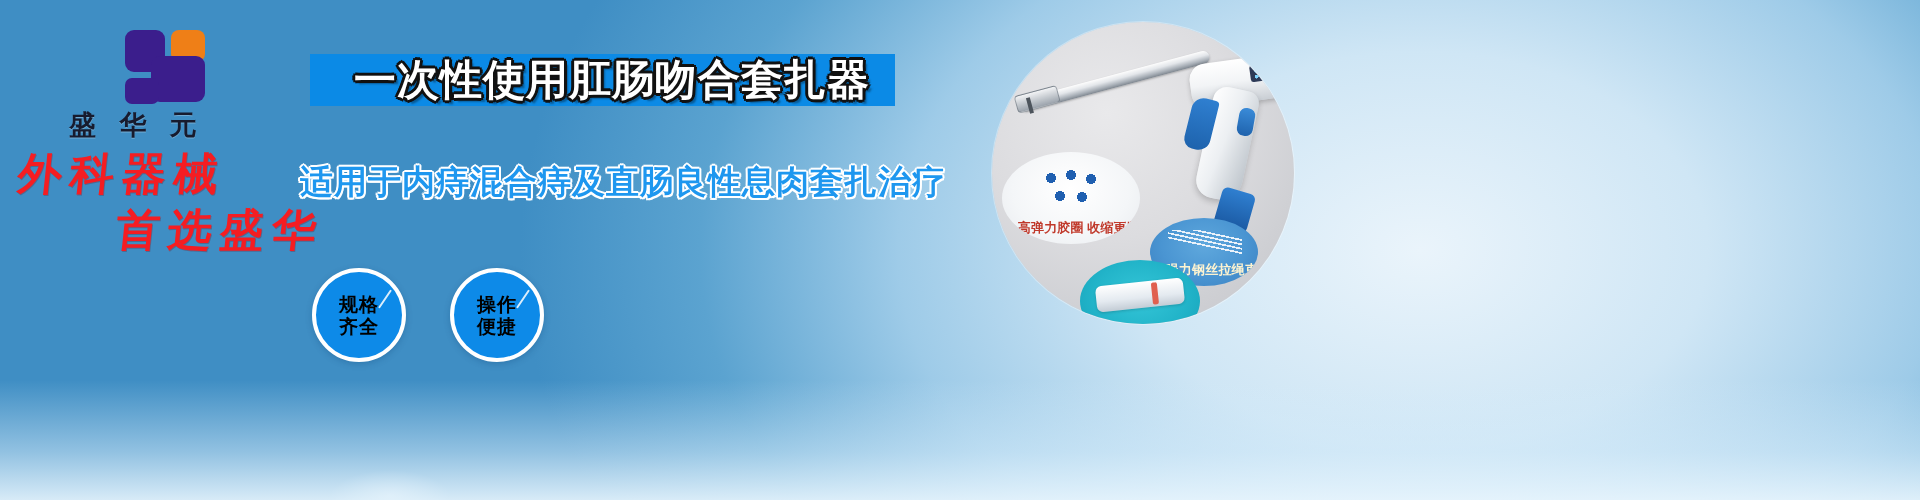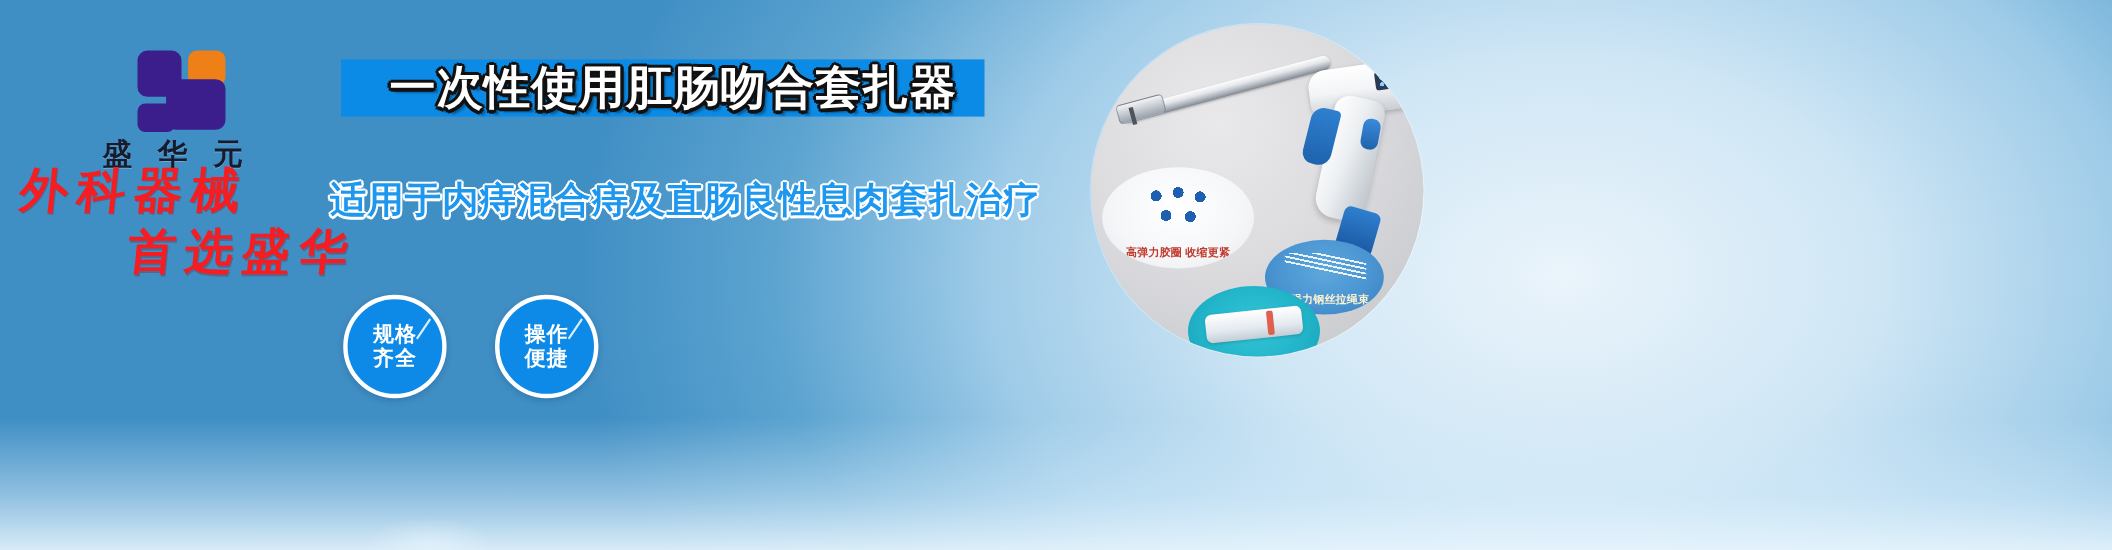--- a/index.html
+++ b/index.html
@@ -20,21 +20,21 @@
   }
   .banner::after{
     content:"";
     position:absolute; left:0; right:0; bottom:0; height:120px;
     background:linear-gradient(180deg, rgba(255,255,255,0) 0%, rgba(214,236,250,.55) 60%, rgba(232,245,253,.9) 100%);
     pointer-events:none;
   }
 
   
   .logo-block{
-    position:absolute; left:62px; top:44px; width:190px; text-align:center;
+    position:absolute; left:62px; top:28px; width:190px; 
   }
   .logo-mark{
     position:relative; width:92px; height:76px; margin:0 auto 6px auto;
   }
   .lm{ position:absolute; border-radius:9px; }
   .lm-a{ left:14px;  top:2px;  width:40px; height:42px; background:#3b1e8c; }
   .lm-b{ left:60px;  top:2px;  width:34px; height:32px; background:#ef7f17; border-radius:8px; }
   .lm-c{ left:40px;  top:28px; width:54px; height:46px; background:#3b1e8c; }
   .lm-d{ left:14px;  top:50px; width:34px; height:26px; background:#3b1e8c; border-radius:7px; }
   .logo-name{
@@ -101,21 +101,21 @@
     box-shadow:0 2px 6px rgba(10,60,110,.25);
   }
   .badge::before{
     content:"";
     position:absolute; right:16px; top:16px;
     width:2px; height:22px; background:rgba(255,255,255,.85);
     transform:rotate(34deg); border-radius:2px;
   }
   .badge-label{
     font-family:"DejaVu Sans","Liberation Sans",sans-serif;
-    font-size:19px; font-weight:700; color:#ffffff;
+    font-size:19px; font-weight:700; color:#000000;
     line-height:1.18; text-align:left; letter-spacing:1px;
   }
   .photo-circle{
     position:absolute; left:992px; top:22px;
     width:302px; height:302px; border-radius:50%;
     background:radial-gradient(circle at 38% 30%, #e9e9eb 0%, #dcdcdf 45%, #cfd0d4 72%, #c3c4c9 100%);
     overflow:hidden;
     box-shadow:0 0 0 1px rgba(255,255,255,.35);
   }
   .ph-el { position:absolute; }
@@ -191,23 +191,23 @@
   .rings-dots{
     position:absolute; left:38px; top:18px; width:62px; height:40px;
     background:
       radial-gradient(circle 5px at 11px 8px, #1f5fb0 99%, transparent 100%),
       radial-gradient(circle 5px at 31px 5px, #1f5fb0 99%, transparent 100%),
       radial-gradient(circle 5px at 51px 9px, #1f5fb0 99%, transparent 100%),
       radial-gradient(circle 5px at 20px 26px, #1f5fb0 99%, transparent 100%),
       radial-gradient(circle 5px at 42px 27px, #1f5fb0 99%, transparent 100%);
   }
   .inset-cap{
-    position:absolute; bottom:7px; left:0; right:0; text-align:center;
-    font-family:Liberation Sans, sans-serif;
-    font-size:10px; font-weight:700; color:#c0392b; white-space:nowrap;
+    position:absolute; bottom:7px; left:0; right:0; text-align:right;
+    font-family:Liberation Serif, serif;
+    font-size:13px; font-weight:700; color:#c0392b; white-space:nowrap;
     letter-spacing:.2px;
   }
   .inset-needles{
     left:158px; top:196px; width:108px; height:68px;
     background:radial-gradient(ellipse at 50% 40%, #5fa8dd 0%, #4a95d2 55%, #3a7fc0 100%);
     border-radius:50%;
   }
   .needles-art{
     position:absolute; left:18px; top:12px; width:74px; height:28px;
     background:

